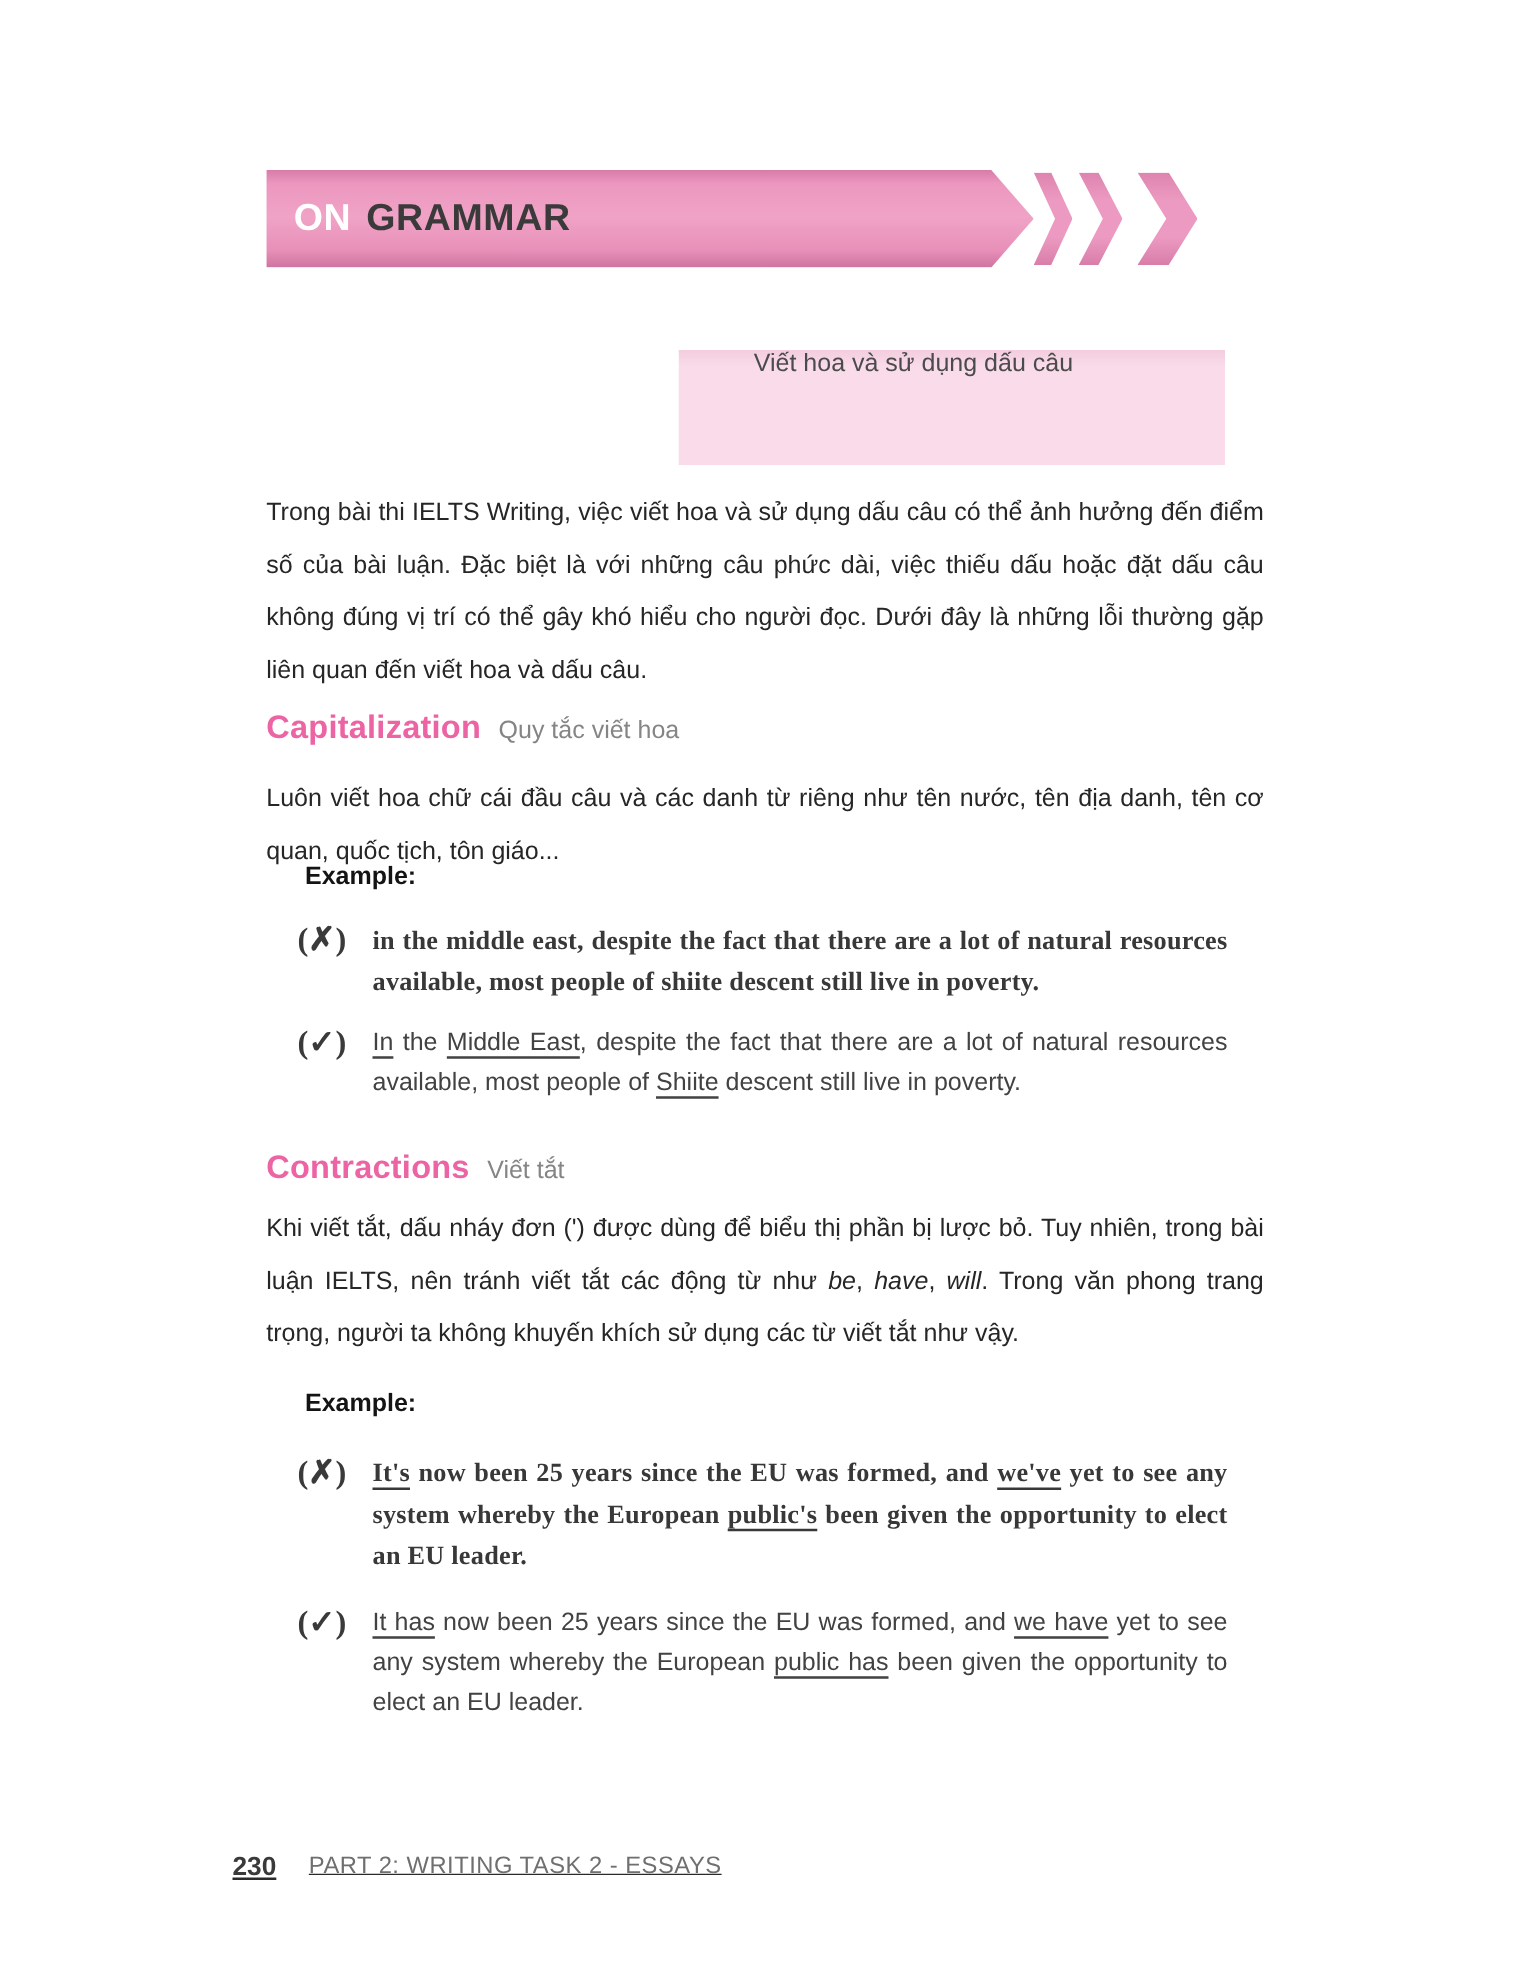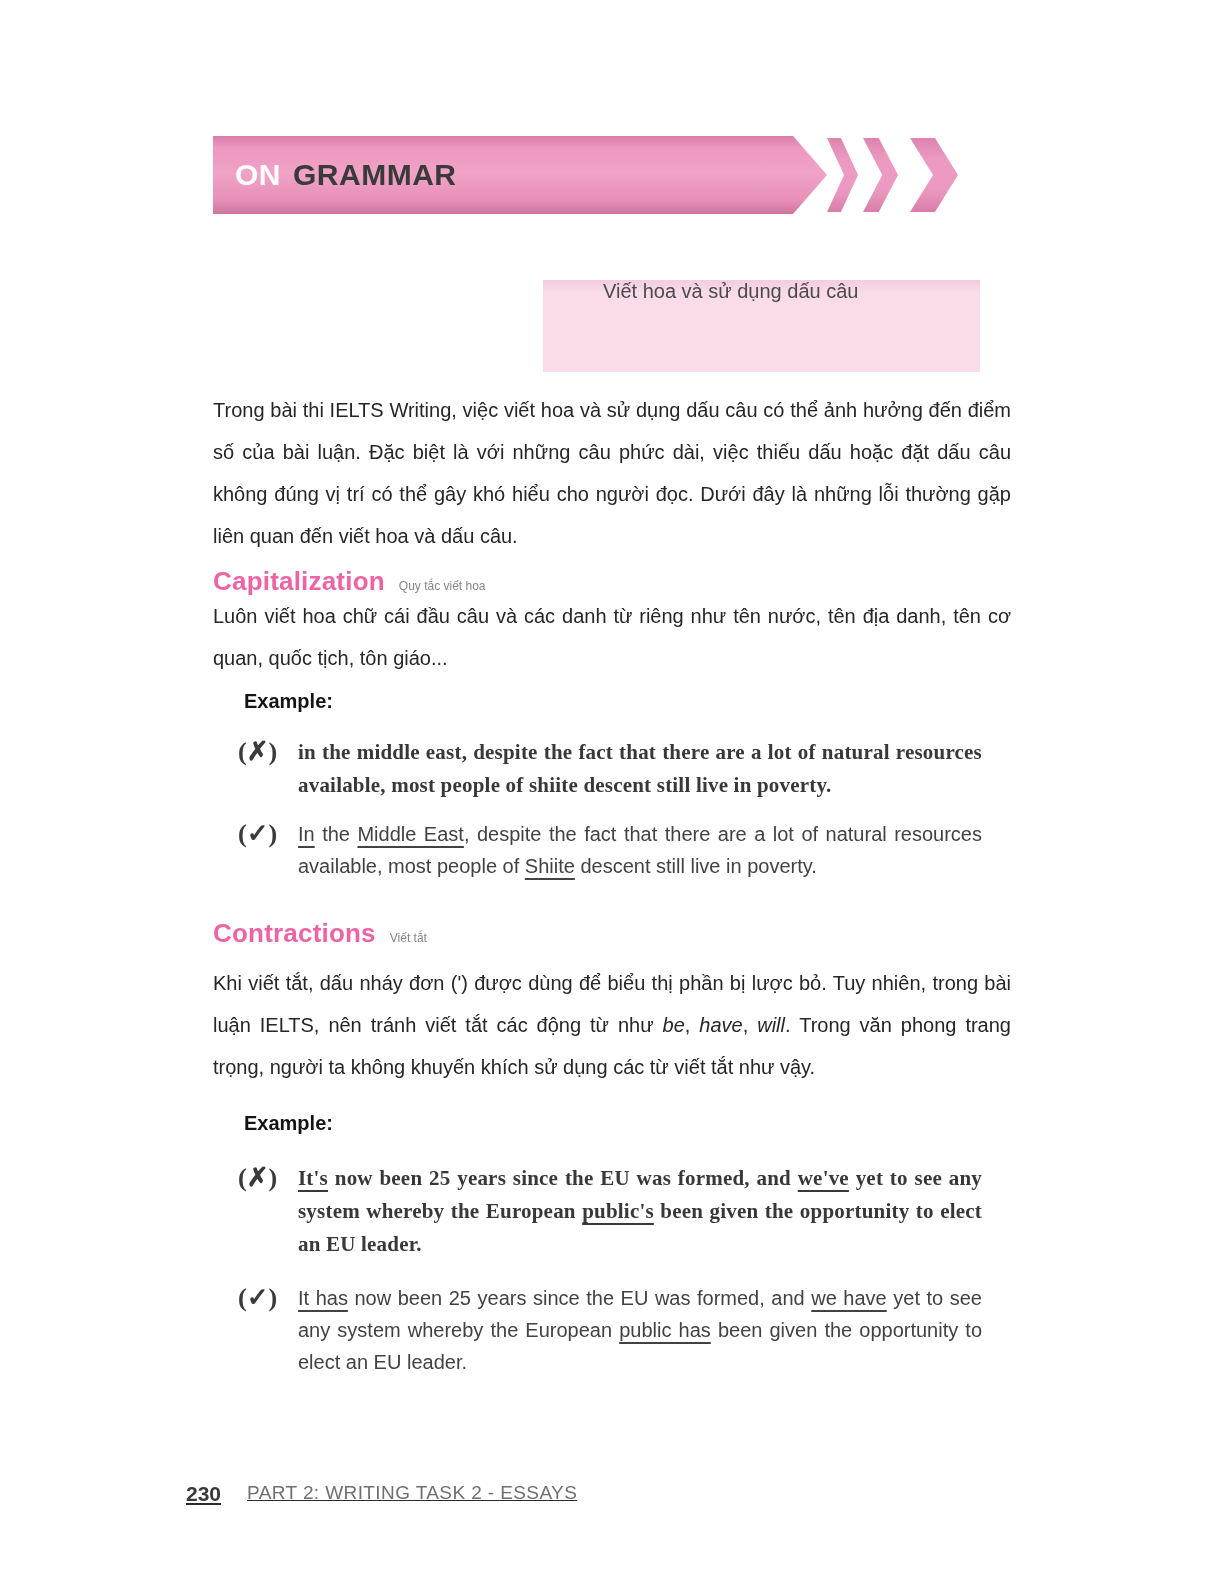--- a/index.html
+++ b/index.html
@@ -48,28 +48,28 @@
     display: flex; align-items: center; padding-left: 18px;
   }
   .sh-left-label { font-size: 22px; font-weight: 700; color: #474747; line-height: 34px; width: 270px; }
 
   
   .para {
     position: absolute; left: 213px; width: 798px;
     font-size: 20px; line-height: 42px; text-align: justify; color: #262626;
   }
   .intro { top: 389px; }
-  .cap-body { top: 595px; }
+  .cap-body { top: 618px; }
   .contr-body { top: 962px; }
 
   .sec-heading { position: absolute; left: 213px; display: flex; align-items: baseline; gap: 14px; }
   .h-cap { top: 566px; }
   .h-contr { top: 918px; }
   .h-pink { color: #ec64a4; font-weight: 700; font-size: 26px; letter-spacing: 0.2px; }
-  .h-sub { color: #858585; font-size: 12px; }
+  .h-sub { color: #858585; font-size: 20px; }
 
   .example-label { position: absolute; left: 244px; font-size: 20px; font-weight: 600; color: #141414; }
   .ex-label-cap { top: 690px; }
   .ex-label-contr { top: 1112px; }
 
   .ex-row { position: absolute; left: 238px; width: 744px; display: flex; gap: 12px; }
   .cap-wrong { top: 736px; }
   .cap-right { top: 818px; }
   .contr-wrong { top: 1162px; }
   .contr-right { top: 1282px; }

